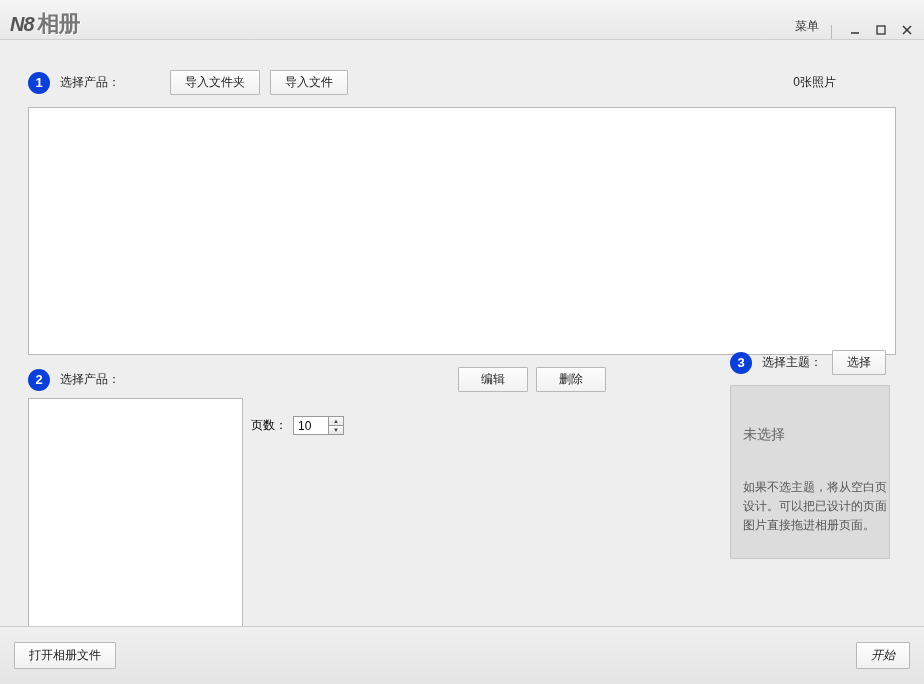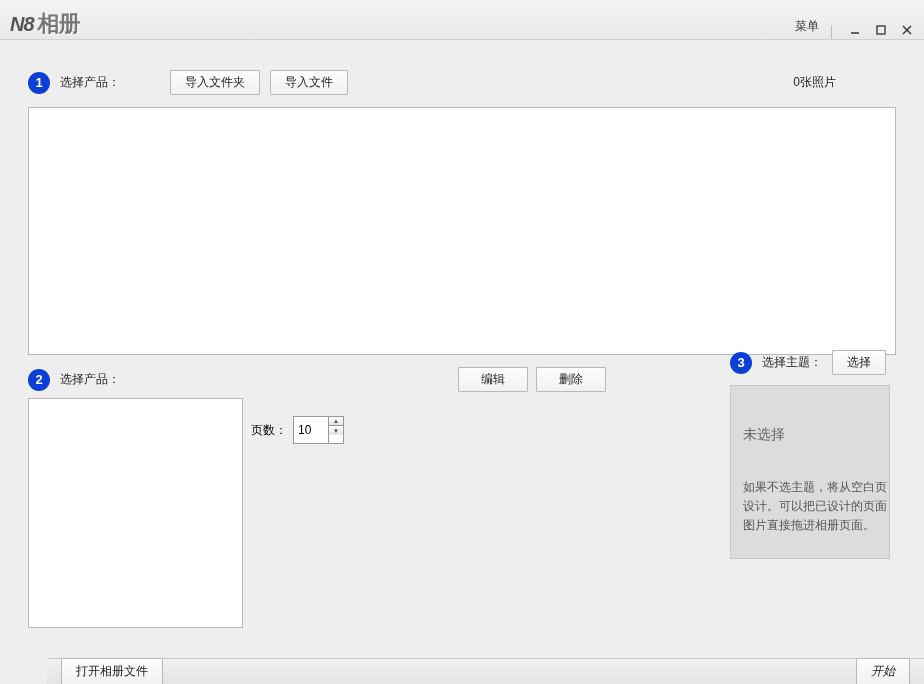--- a/index.html
+++ b/index.html
@@ -120,21 +120,21 @@
 .pages-row {
   display: flex;
   align-items: center;
   gap: 6px;
   margin-top: 18px;
 }
 .spinner {
   display: inline-flex;
   border: 1px solid #999;
   background: #fff;
-  height: 28px;
+  height: 19px;
 }
 .spinner input {
   border: none;
   width: 34px;
   padding: 0 4px;
   font-size: 12px;
   outline: none;
 }
 .spinner-btns {
   display: flex;
@@ -175,27 +175,26 @@
   margin-bottom: 34px;
 }
 .theme-help {
   font-size: 12px;
   color: #555;
   line-height: 1.6;
 }
 .footer {
   position: absolute;
   left: 0; right: 0; bottom: 0;
-  height: 26px;
+  height: 58px;
   background: linear-gradient(to bottom, #f0f0f0, #e4e4e4);
   border-top: 1px solid #ccc;
   display: flex;
   align-items: center;
   padding: 0 14px;
-  margin-left: 47px;
 }
 .footer .btn { padding: 4px 14px; }
 .footer-spacer { flex: 1; }
 .btn-wide { padding: 4px 28px; font-style: italic; }
 .step2-btns { display: flex; gap: 8px; margin-left: auto; margin-right: 290px; }
 .step2-btns .btn { padding: 3px 22px; }
 </style>
 </head>
 <body>
 

